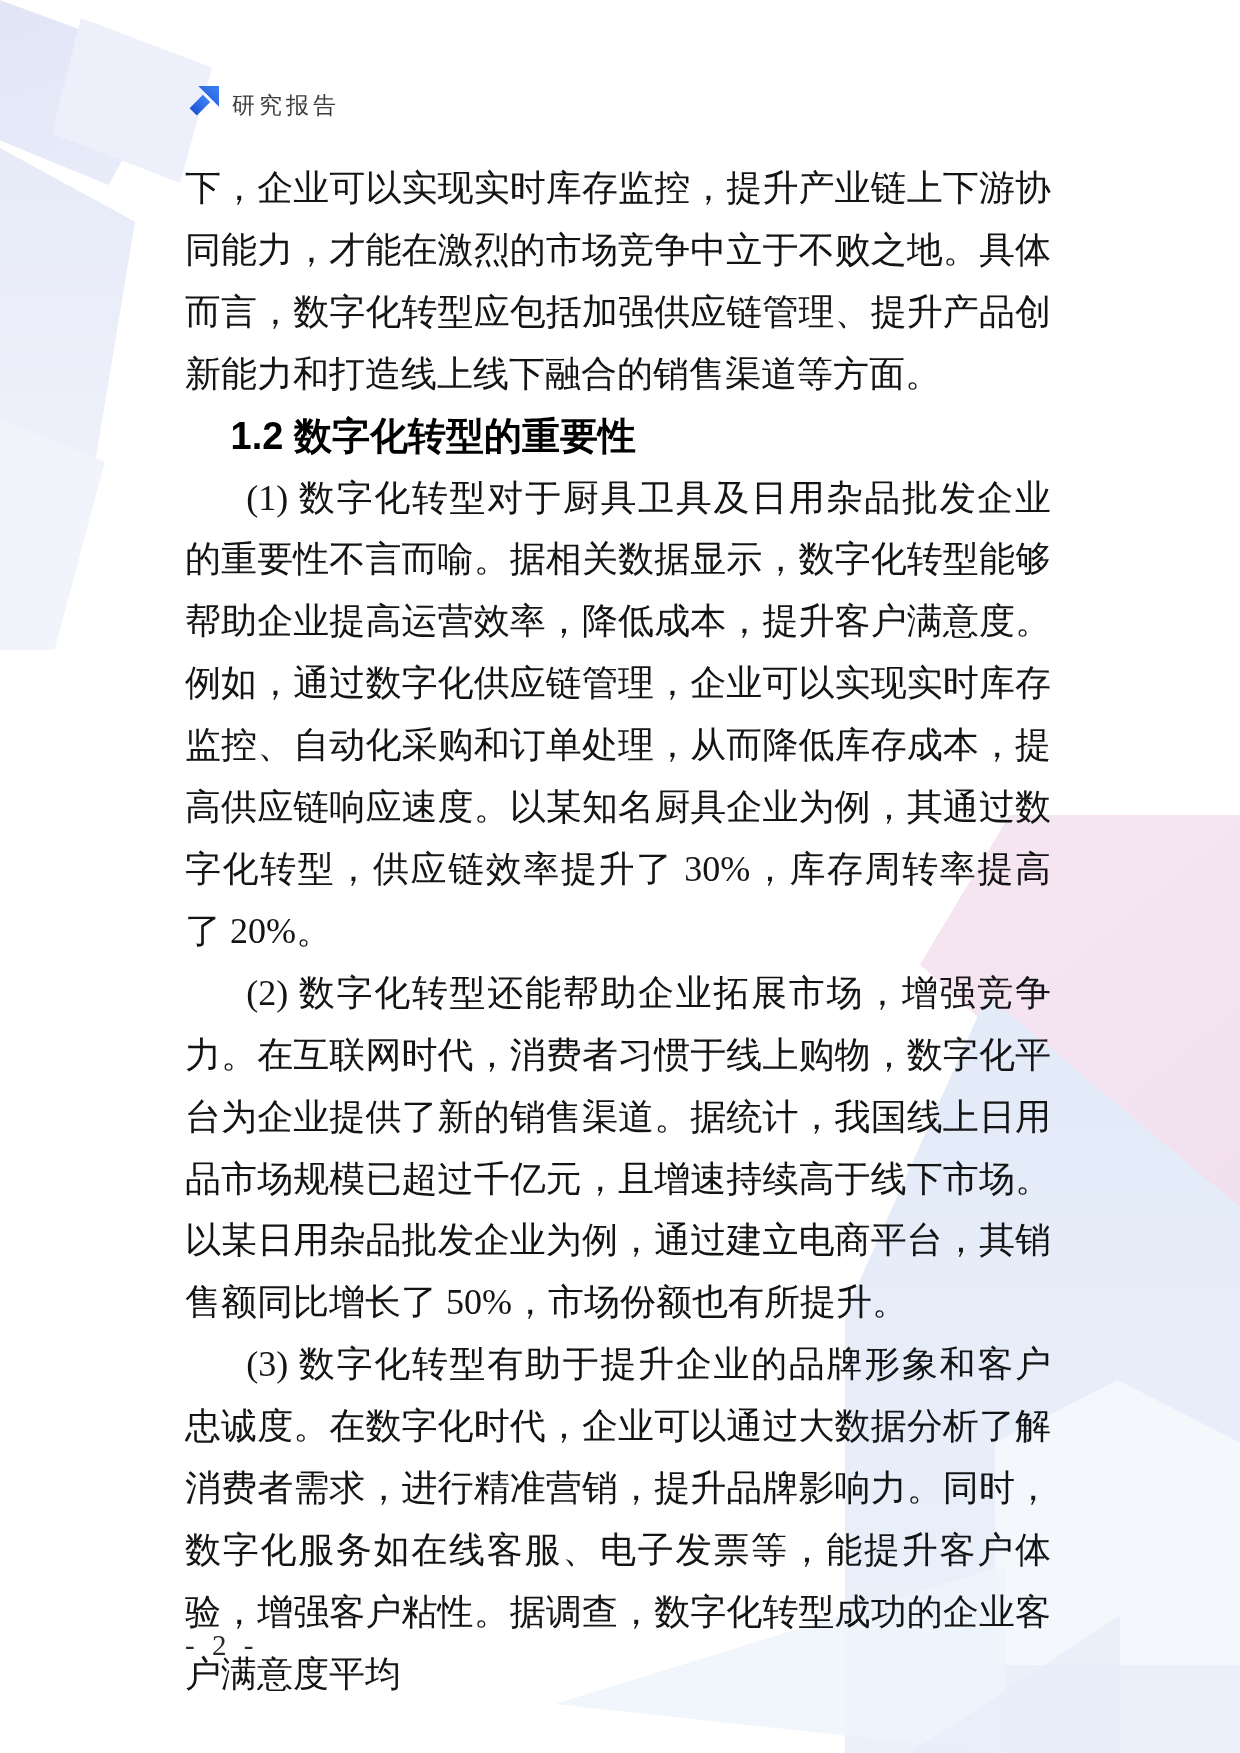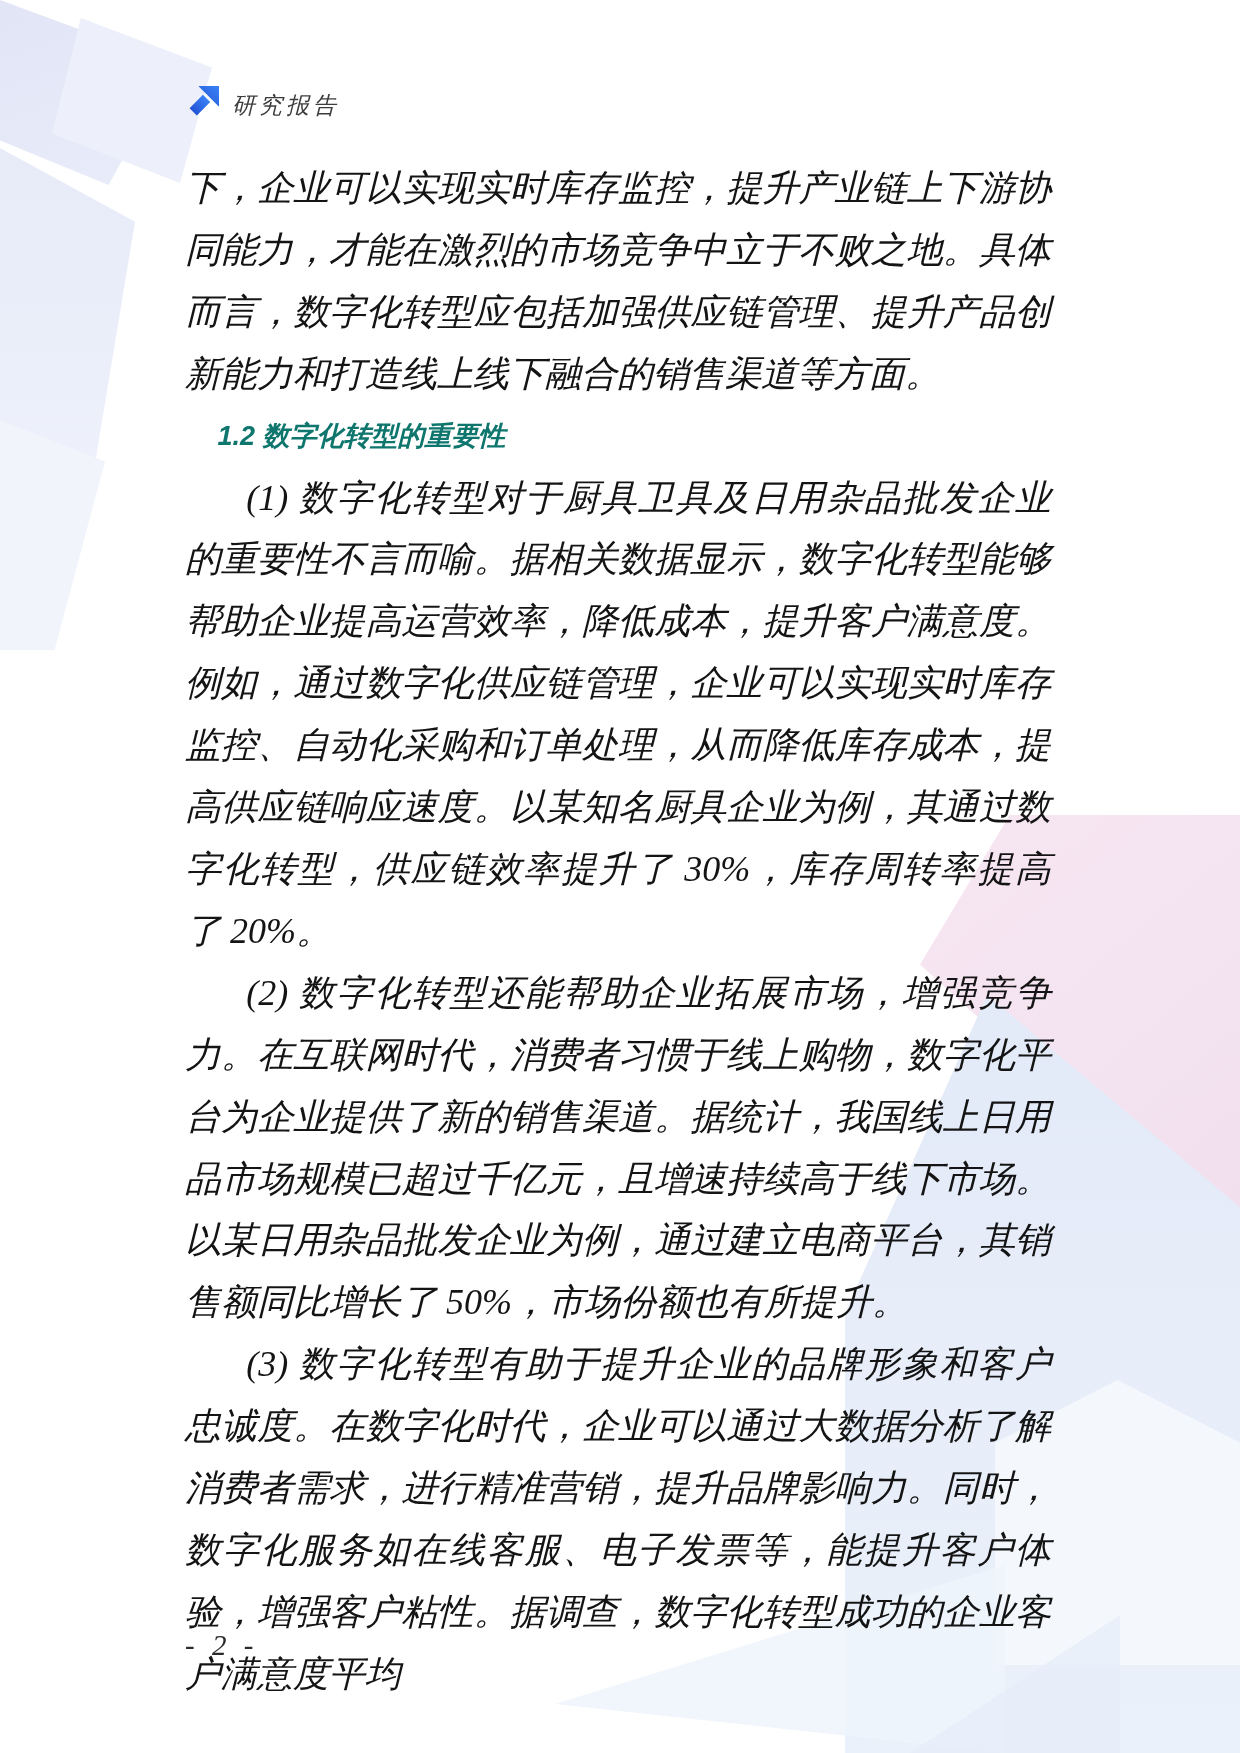--- a/index.html
+++ b/index.html
@@ -3,21 +3,20 @@
 <meta charset="utf-8">
 <style>
   html,body{margin:0;padding:0;background:#888;}
   .page{
     position:relative;
     width:1240px;height:1753px;
     margin:0 auto;
     background:#ffffff;
     overflow:hidden;
     font-family:"Liberation Serif","DejaVu Serif",serif;
-    font-style:italic;
   }
   
   .deco{position:absolute;pointer-events:none;}
   .d1{left:0;top:0;width:175px;height:185px;
       background:linear-gradient(160deg,var(--deco-lavender,#e1e5f6),#e9ecf9);
       clip-path:polygon(0 0,100% 35%,62% 100%,0 76%);}
   .d2{left:52px;top:18px;width:160px;height:165px;
       background:#edf0fa;
       clip-path:polygon(18% 0,100% 30%,80% 100%,0 70%);}
   .d3{left:0;top:148px;width:135px;height:335px;
@@ -50,22 +49,22 @@
   }
   
   .textblock{
     position:absolute;left:185px;top:158px;width:866px;
     font-size:36px;line-height:61.9px;color:#141414;
     text-align:justify;text-justify:inter-character;
   }
   .textblock p{margin:0;}
   .textblock p.indent{text-indent:1.7em;}
   .section-heading{
-    margin:0;font-size:27px;line-height:61.9px;font-weight:700;
-    color:#0f766e;text-indent:1.2em;text-align:left;
+    margin:0;font-size:38px;line-height:61.9px;font-weight:700;
+    color:#000000;text-indent:1.2em;text-align:left;
     font-family:"Liberation Sans","DejaVu Sans",sans-serif;
   }
   
   .page-number{
     position:absolute;left:185px;top:1629px;
     font-size:29px;letter-spacing:5px;color:#2b2b2b;
   }
 </style>
 </head>
 <body>

